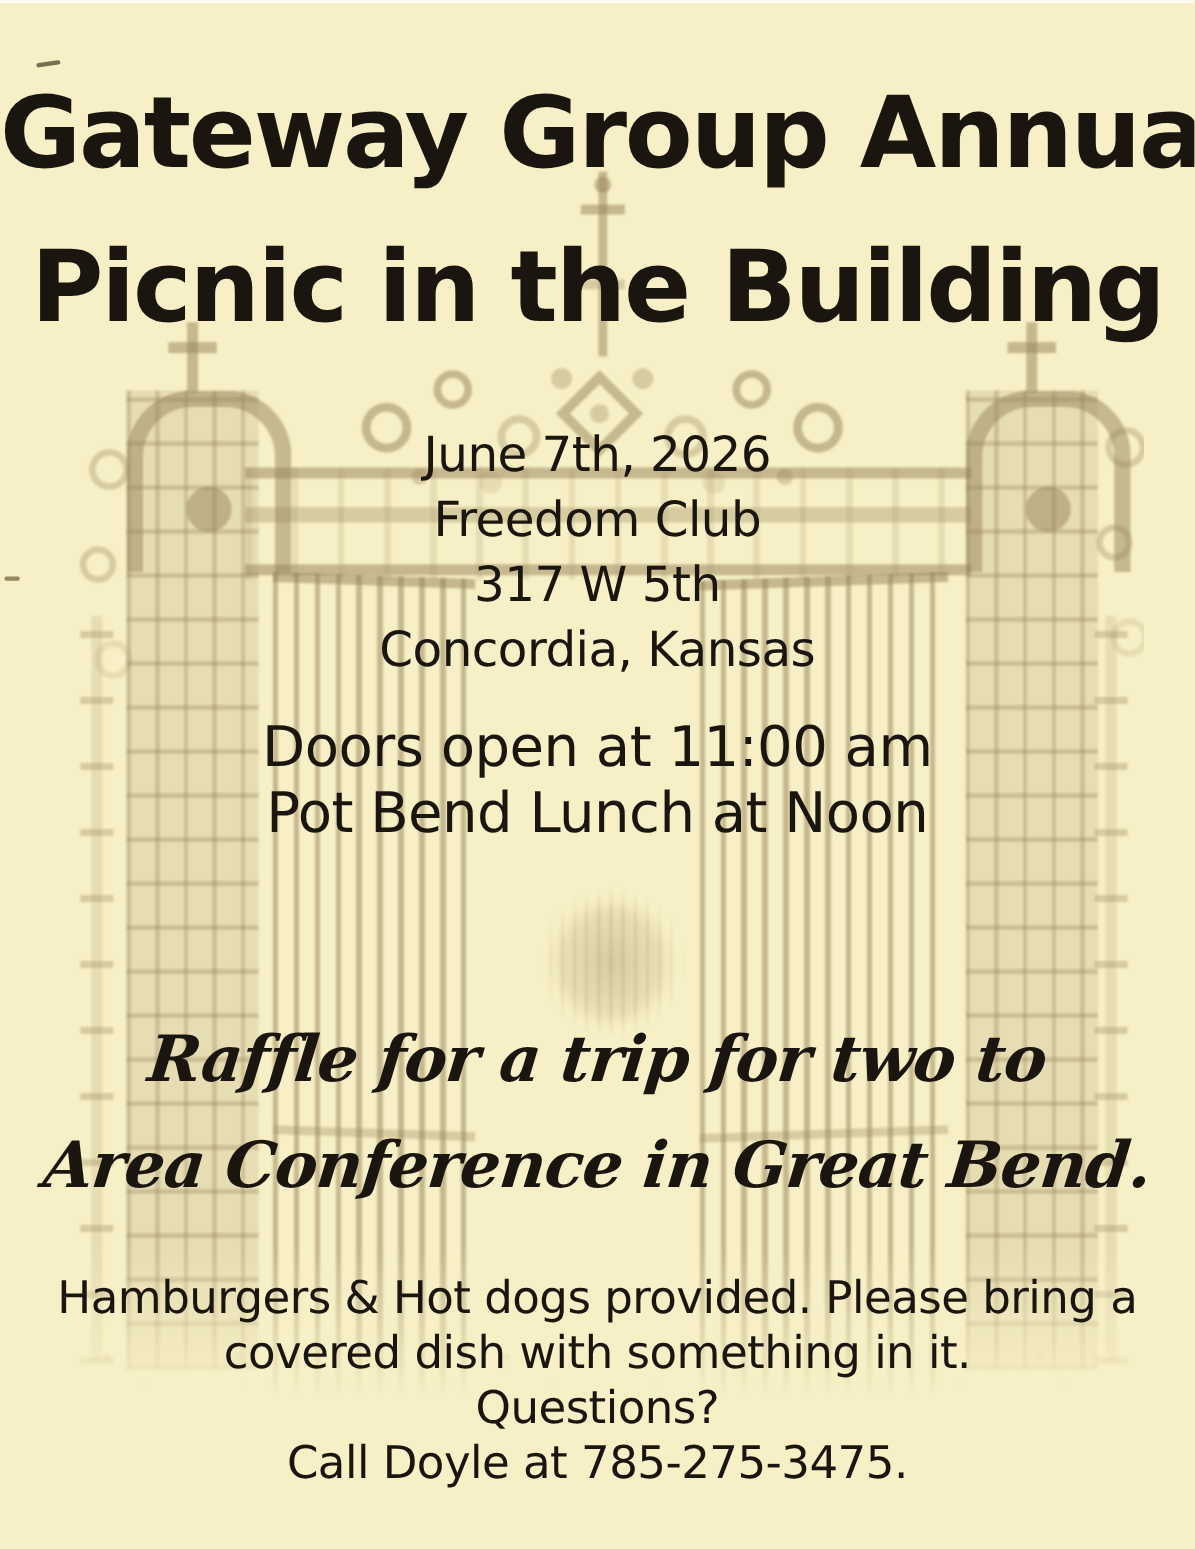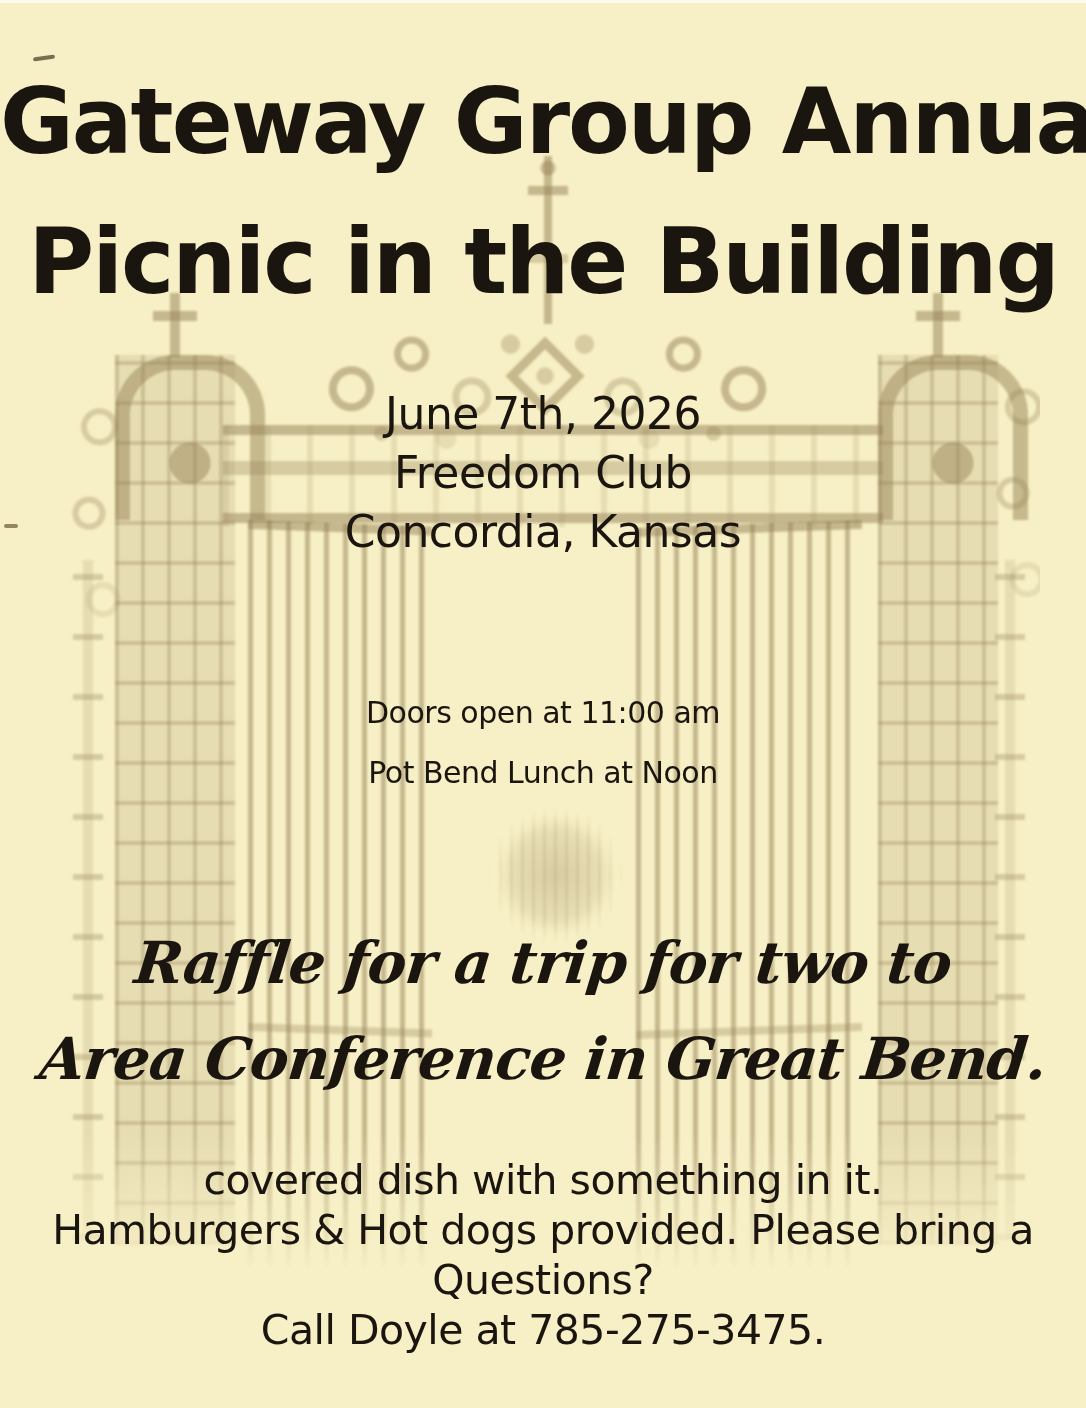--- a/index.html
+++ b/index.html
@@ -15,21 +15,21 @@
   .page{
     position:relative;width:1086px;height:1408px;margin:0 auto;
     background:var(--paper);overflow:hidden;
     font-family:"DejaVu Sans","Liberation Sans",sans-serif;color:var(--ink);
   }
   .txt{position:absolute;left:0;right:0;text-align:center;z-index:3;}
   .txt div{white-space:nowrap;}
 
   .title{top:52px;font-size:90px;line-height:140px;font-weight:700;letter-spacing:-2px;}
   .info{top:352px;font-size:44px;line-height:59px;letter-spacing:-0.5px;margin-top:32px;}
-  .schedule{top:683px;font-size:30px;line-height:60px;letter-spacing:-0.5px;}
+  .schedule{top:650px;font-size:51px;line-height:60px;letter-spacing:-0.5px;}
   .raffle{
     top:915px;font-size:58px;line-height:96px;
     font-family:"DejaVu Serif","Liberation Serif",serif;
     font-style:italic;font-weight:700;letter-spacing:-1px;
   }
   .raffle div{transform:skewX(-6deg);}
   .footer{top:1155px;font-size:41px;line-height:50px;letter-spacing:-0.5px;}
 
   
   .gate{
@@ -167,33 +167,34 @@
   </div>
 
   <header class="txt title">
     <div>Gateway Group Annual</div>
     <div>Picnic in the Building</div>
   </header>
 
   <section class="txt info">
     <div>June 7th, 2026</div>
     <div>Freedom Club</div>
+    <div>317 W 5th</div>
     <div>Concordia, Kansas</div>
   </section>
 
   <section class="txt schedule">
     <div>Doors open at 11:00 am</div>
     <div>Pot Bend Lunch at Noon</div>
   </section>
 
   <section class="txt raffle">
     <div>Raffle for a trip for two to</div>
     <div>Area Conference in Great Bend.</div>
   </section>
 
   <section class="txt footer">
+    <div>Hamburgers &amp; Hot dogs provided. Please bring a</div>
     <div>covered dish with something in it.</div>
-    <div>Hamburgers &amp; Hot dogs provided. Please bring a</div>
     <div>Questions?</div>
     <div>Call Doyle at 785-275-3475.</div>
   </section>
 
 </div>
 
 </body></html>

